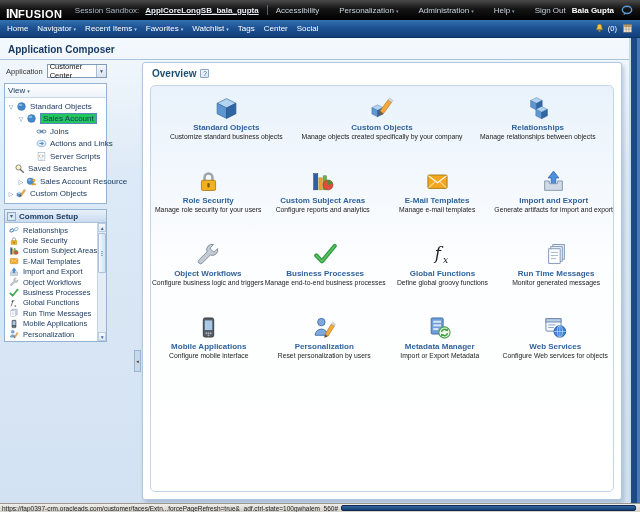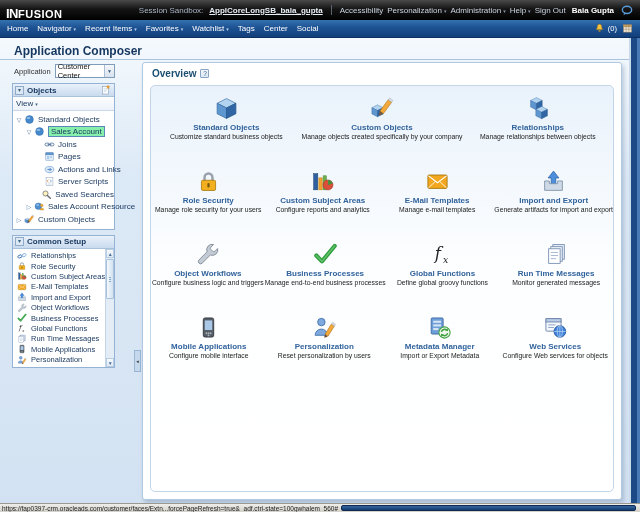--- a/index.html
+++ b/index.html
@@ -10,61 +10,61 @@
   
   .topbar{position:absolute;left:0;top:0;width:640px;height:20px;background:linear-gradient(#4a4a4a,#141414 45%,#000);display:flex;align-items:center;justify-content:space-between;padding:0 6px;}
   .logo{color:#fff;line-height:9px;padding-top:2px;margin-top:8px;}
   .logo-in{font-weight:bold;font-size:13px;letter-spacing:-0.5px;}
   .logo-fusion{font-weight:bold;font-size:11px;letter-spacing:0.5px;}
   .logo-underline{height:2px;width:58px;margin-left:1px;margin-top:1px;background:linear-gradient(90deg,#5aa0e8,#1b4f9c 55%,rgba(27,79,156,0));}
   .topbar-right{display:flex;align-items:center;gap:6px;font-size:8px;color:#c4cedb;white-space:nowrap;}
   .sess-label{color:#aab6c6;}
   .sess-link{color:#e9eff7;text-decoration:underline;font-weight:bold;cursor:pointer;}
   .sep{width:1px;height:10px;background:#5a6470;margin:0 2px;}
-  .glinks{display:flex;gap:4px;align-items:center;}
+  .glinks{display:flex;gap:20px;align-items:center;}
   .glink{color:#c9d3df;cursor:pointer;}
   .glink .dd{font-size:5px;color:#8a96a6;margin-left:2px;}
   .user{color:#fff;font-weight:bold;}
   .bubble{width:14px;height:13px;display:inline-block;}
 
   
   .menubar{position:absolute;left:0;top:20px;width:640px;height:18px;background:linear-gradient(#3572b0,#1d5293 45%,#123f7a);display:flex;align-items:center;justify-content:space-between;padding:0 7px;border-bottom:1px solid #0d3261;}
   .menu-left{display:flex;gap:9px;font-size:8px;color:#fff;white-space:nowrap;}
   .mitem{cursor:pointer;}
   .mitem .dd{font-size:5px;color:#bcd0e8;margin-left:2px;}
   .menu-right{display:flex;align-items:center;gap:3px;}
   .mbell{width:11px;height:11px;display:inline-block;}
   .mcount{font-size:7.5px;color:#fff;}
   .mgrid{width:11px;height:11px;display:inline-block;margin-left:2px;}
 
   
   .workarea{position:absolute;left:0;top:38px;width:640px;height:465px;background:linear-gradient(#f4f9fd,#dce9f6 30%,#d3e2f2);}
-  .page-title{position:absolute;left:14px;top:6px;font-size:12px;font-weight:bold;color:#15365f;}
+  .page-title{position:absolute;left:8px;top:6px;font-size:10px;font-weight:bold;color:#15365f;}
   .titlerule{position:absolute;left:0;top:21px;width:640px;height:1px;background:#aac4de;}
   .rightstrip{position:absolute;right:0;top:0;width:11px;height:465px;background:linear-gradient(90deg,#c9daea 0 2px,#1c4a86 2px 8px,#4a7ab5 8px 11px);}
 
   
-  .sidebar{position:absolute;left:12px;top:24px;width:103px;}
+  .sidebar{position:absolute;left:4px;top:24px;width:103px;}
   .app-row{display:flex;align-items:center;gap:4px;margin:2px 0 5px 2px;}
   .app-label{font-size:7.5px;color:#333;}
   .app-select{width:82px;height:14px;background:#fff;border:1px solid #7f9db9;display:flex;align-items:center;justify-content:space-between;font-size:7.5px;color:#111;padding-left:2px;cursor:pointer;}
   .app-arrow{width:12px;height:12px;background:linear-gradient(#f4f7fa,#d8e2ee);border-left:1px solid #a9bdd4;font-size:5px;color:#3a5a7c;display:flex;align-items:center;justify-content:center;}
   .panel{border:1px solid #93b2d4;margin-bottom:5px;background:#fff;}
   .phead{height:13px;background:linear-gradient(#e9f1fa,#c9dbee);display:flex;align-items:center;gap:3px;padding:0 2px;border-bottom:1px solid #a9c2dc;}
   .pchev{font-size:6px;color:#41627f;border:1px solid #8fabc9;background:#dce9f5;width:9px;height:9px;line-height:7px;text-align:center;cursor:pointer;}
   .ptitle{font-size:8px;font-weight:bold;color:#15365f;flex:1;}
   .pact{width:12px;height:12px;cursor:pointer;}
   .ptoolbar{height:14px;display:flex;align-items:center;padding:0 3px;background:linear-gradient(#fdfeff,#edf3fa);border-bottom:1px solid #c9d9ea;}
   .viewbtn{font-size:8px;color:#15365f;display:flex;align-items:center;gap:2px;cursor:pointer;}
   .dd2{font-size:5px;color:#41627f;}
   .tree{padding:2px 0 3px 0;}
   .trow-item{display:flex;align-items:center;height:12.5px;font-size:8px;color:#17365d;cursor:pointer;white-space:nowrap;}
   .twisty{width:8px;font-size:6px;color:#5b7da3;text-align:center;flex:0 0 8px;}
   .ticon{width:11px;height:11px;flex:0 0 11px;margin:0 3px 0 1px;}
-  .tlabel.sel{border:1px solid #5b87b8;background:#86efac;padding:0 2px;}
+  .tlabel.sel{border:1px solid #5b87b8;background:#22c55e;padding:0 2px;}
   .cslist-wrap{display:flex;}
   .cslist{flex:1;padding:2px 0;}
   .csrow{display:flex;align-items:center;height:10.4px;font-size:7.5px;color:#17365d;padding-left:4px;cursor:pointer;white-space:nowrap;}
   .cicon{width:10px;height:10px;flex:0 0 10px;margin-right:4px;}
   .scroll{width:10px;background:#e4edf6;border-left:1px solid #c3d4e6;display:flex;flex-direction:column;}
   .sarrow{height:9px;font-size:5px;color:#4a6f99;text-align:center;line-height:9px;background:linear-gradient(#f7fafd,#dfe9f4);border:1px solid #b9cde2;cursor:pointer;}
   .sthumb{height:40px;margin:1px 0;background:linear-gradient(90deg,#f3f8fd,#d3e2f1);border:1px solid #a9c2dc;border-radius:1px;position:relative;cursor:pointer;}
   .sthumb:after{content:"";position:absolute;left:2px;right:2px;top:50%;height:1px;background:#8aa8c8;box-shadow:0 -2px 0 #8aa8c8,0 2px 0 #8aa8c8;}
   .sdown{margin-top:auto;}
 
@@ -157,31 +157,20 @@
   <div class="sidebar">
     <div class="app-row">
       <span class="app-label">Application</span>
       <span class="app-select">
         <span>Customer Center</span>
         <span class="app-arrow">▼</span>
       </span>
     </div>
 
     <div class="panel">
-      <div class="phead">
-        <span class="pchev">▾</span>
-        <span class="ptitle">Objects</span>
-        <span class="pact">
-            <svg class="svgic" viewBox="0 0 24 24" xmlns="http://www.w3.org/2000/svg">
-              <rect x="5" y="5.5" width="11.5" height="14.5" fill="#fff" stroke="#6f87ac" stroke-width="0.9"></rect>
-              <path d="M7.3 9.5 h7 M7.3 12.5 h7 M7.3 15.5 h4.5" stroke="#9db4d0" stroke-width="0.9"></path>
-              <path d="M16.2 2 l1.1 2.4 2.6 0.4 -1.9 1.9 0.5 2.6 -2.3 -1.2 -2.3 1.2 0.5 -2.6 -1.9 -1.9 2.6 -0.4 Z" fill="#f0a030" stroke="#a87a10" stroke-width="0.4"></path>
-            </svg>
-          </span>
-      </div>
       <div class="ptoolbar">
         <span class="viewbtn">
           <span>View</span>
           <span class="dd2">▾</span>
         </span>
       </div>
       <div class="tree">
           <div class="trow-item" style="padding-left: 2px;">
             <span class="twisty">▽</span>
             <span class="ticon">
@@ -210,52 +199,40 @@
                 <rect x="12.2" y="9" width="9.5" height="6" rx="3" fill="none" stroke="#4a6f99" stroke-width="1.8"></rect>
                 <line x1="8" y1="12" x2="16" y2="12" stroke="#4a6f99" stroke-width="1.8"></line>
               </svg>
             </span>
             <span class="tlabel">Joins</span>
           </div>
           <div class="trow-item" style="padding-left: 22px;">
             <span class="twisty"></span>
             <span class="ticon">
               <svg class="svgic" viewBox="0 0 24 24" xmlns="http://www.w3.org/2000/svg">
-                <rect x="4" y="4" width="16" height="16" fill="#eaf2fb" stroke="#4a7ab0" stroke-width="0.9"></rect>
-                <rect x="4" y="4" width="16" height="4.5" fill="#5e97cf" stroke="#4a7ab0" stroke-width="0.9"></rect>
-                <rect x="6.5" y="11" width="5" height="7" fill="#aacdee"></rect>
-                <rect x="13.5" y="11" width="4" height="4.5" fill="#aacdee"></rect>
-              </svg>
-            </span>
-            <span class="tlabel">Pages</span>
-          </div>
-          <div class="trow-item" style="padding-left: 22px;">
-            <span class="twisty"></span>
-            <span class="ticon">
-              <svg class="svgic" viewBox="0 0 24 24" xmlns="http://www.w3.org/2000/svg">
                 <ellipse cx="12" cy="12" rx="9.5" ry="6.8" fill="#ddebf9" stroke="#4a86c8" stroke-width="1.1"></ellipse>
                 <path d="M7.5 12 h6.5" stroke="#2f6bb0" stroke-width="1.7" fill="none"></path>
                 <path d="M11.8 8.9 L16.2 12 L11.8 15.1" fill="none" stroke="#2f6bb0" stroke-width="1.7"></path>
               </svg>
             </span>
             <span class="tlabel">Actions and Links</span>
           </div>
           <div class="trow-item" style="padding-left: 22px;">
             <span class="twisty"></span>
             <span class="ticon">
               <svg class="svgic" viewBox="0 0 24 24" xmlns="http://www.w3.org/2000/svg">
                 <rect x="4.5" y="2.8" width="15" height="18.4" fill="#fff" stroke="#6f87ac" stroke-width="0.9"></rect>
                 <path d="M9.6 8 L7 11 L9.6 14" fill="none" stroke="#d9822b" stroke-width="1.5"></path>
                 <path d="M13.4 8 L16 11 L13.4 14" fill="none" stroke="#3f7fbf" stroke-width="1.5"></path>
                 <path d="M7.5 17.5 h9" stroke="#9db4d0" stroke-width="1"></path>
               </svg>
             </span>
             <span class="tlabel">Server Scripts</span>
           </div>
-          <div class="trow-item" style=" justify-content: flex-end;">
+          <div class="trow-item" style="">
             <span class="twisty"></span>
             <span class="ticon">
               <svg class="svgic" viewBox="0 0 24 24" xmlns="http://www.w3.org/2000/svg">
                 <circle cx="9.8" cy="9.8" r="5.6" fill="#fdf2bb" stroke="#6b6f75" stroke-width="1.7"></circle>
                 <line x1="14" y1="14" x2="20.3" y2="20.3" stroke="#6b6f75" stroke-width="3.2" stroke-linecap="round"></line>
               </svg>
             </span>
             <span class="tlabel">Saved Searches</span>
           </div>
           <div class="trow-item" style="padding-left: 12px;">

